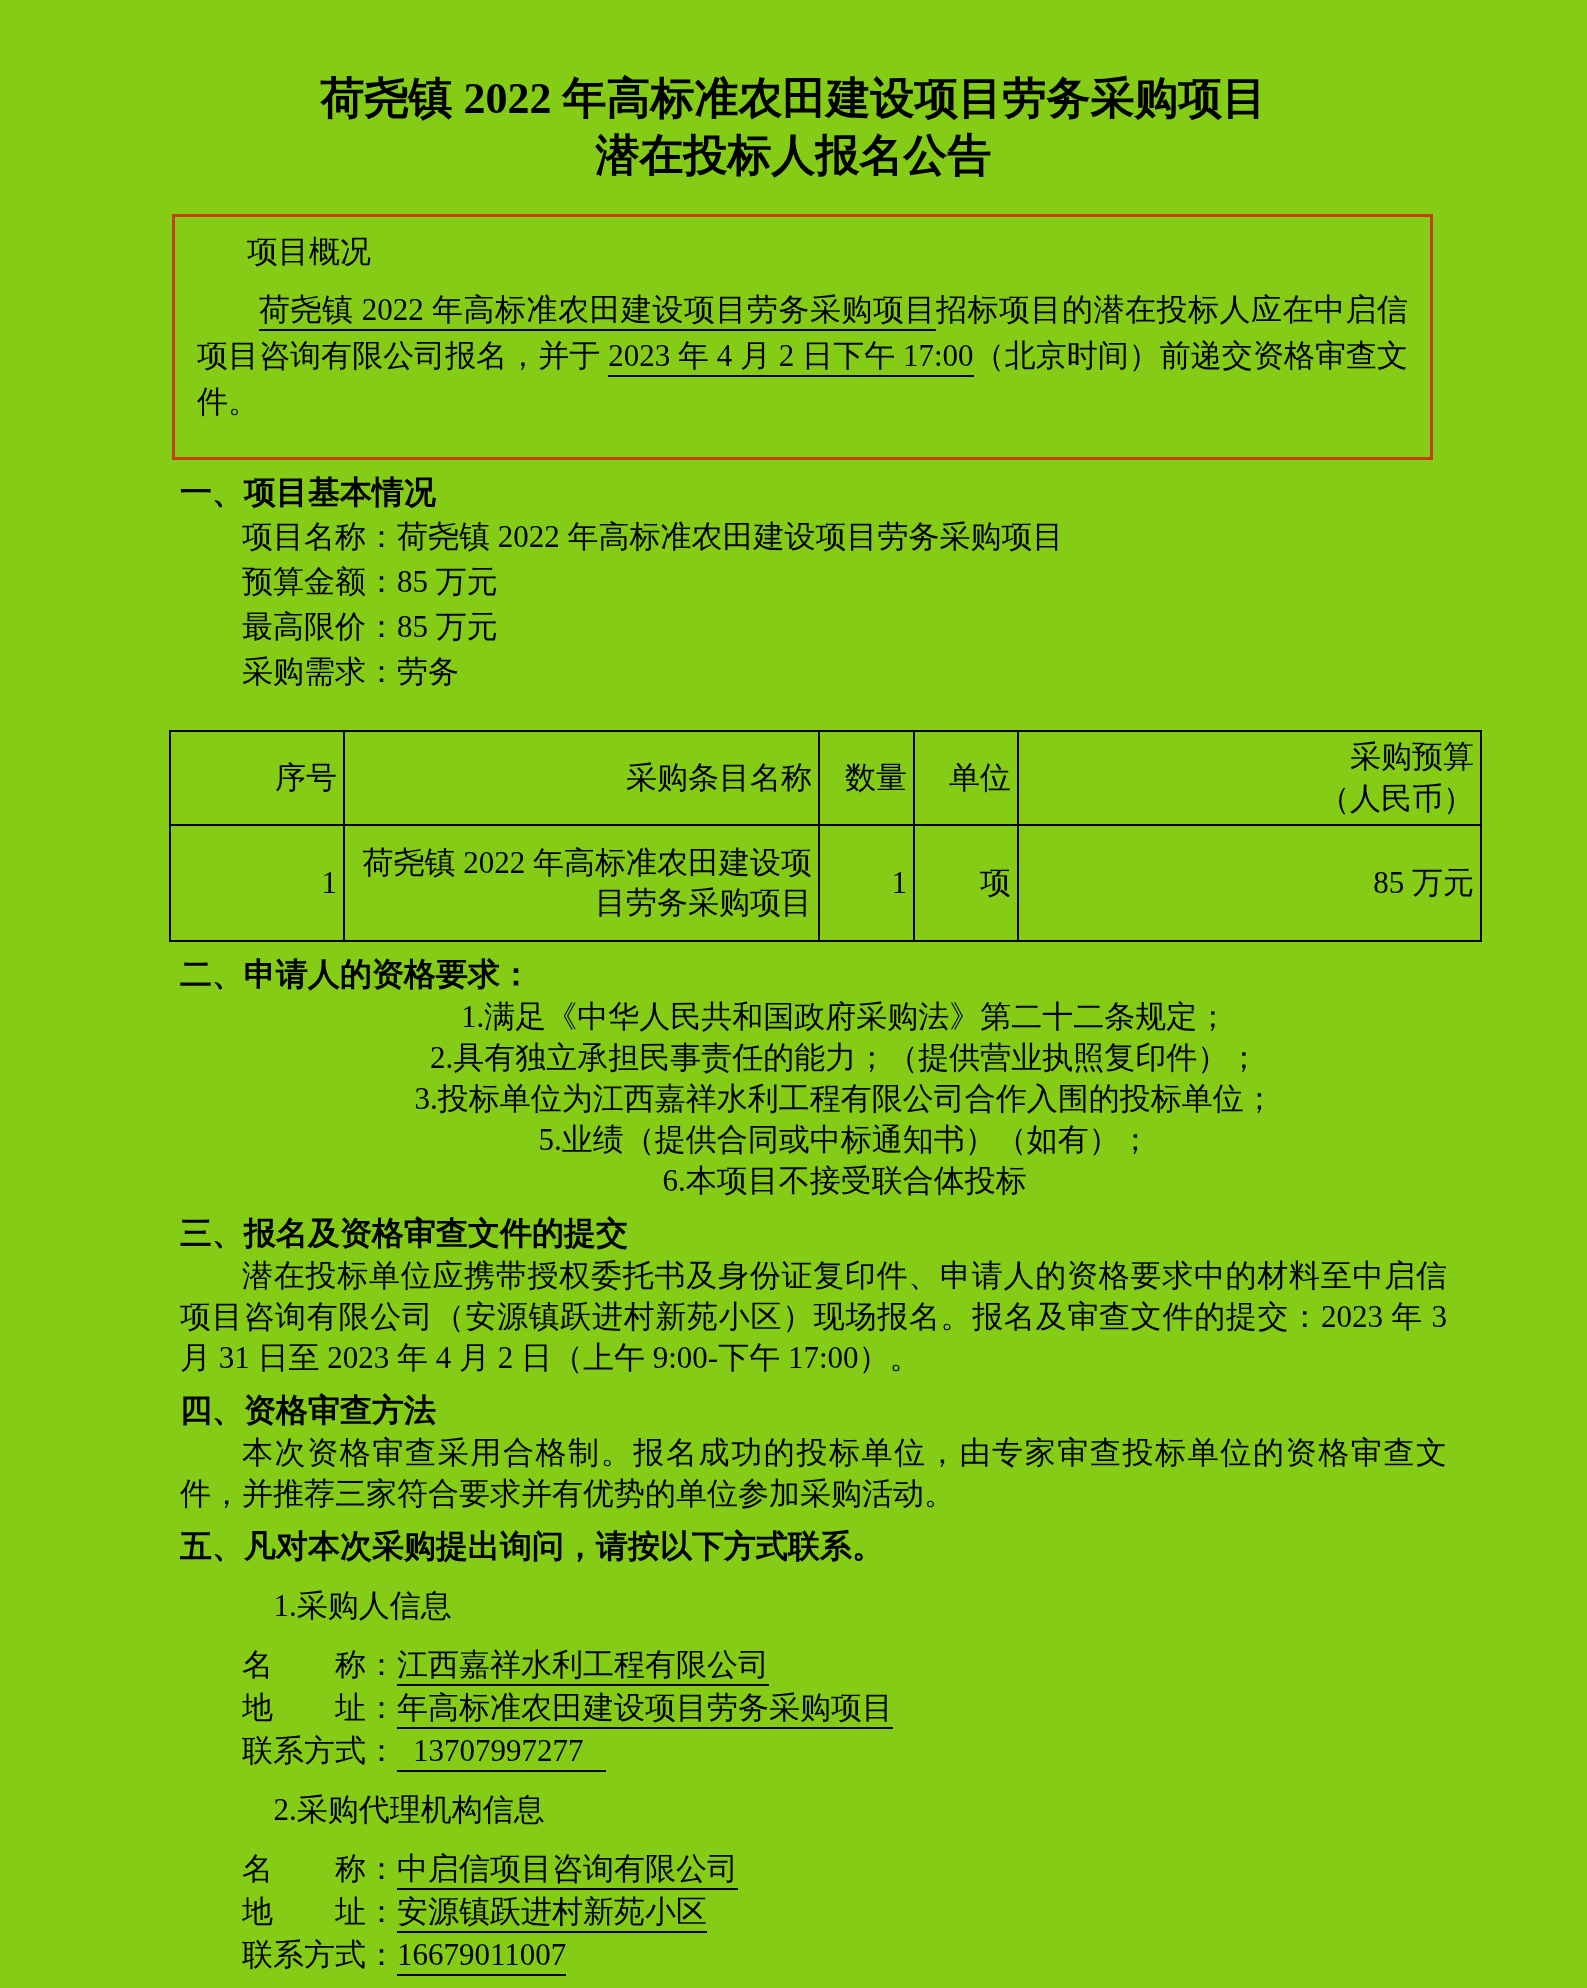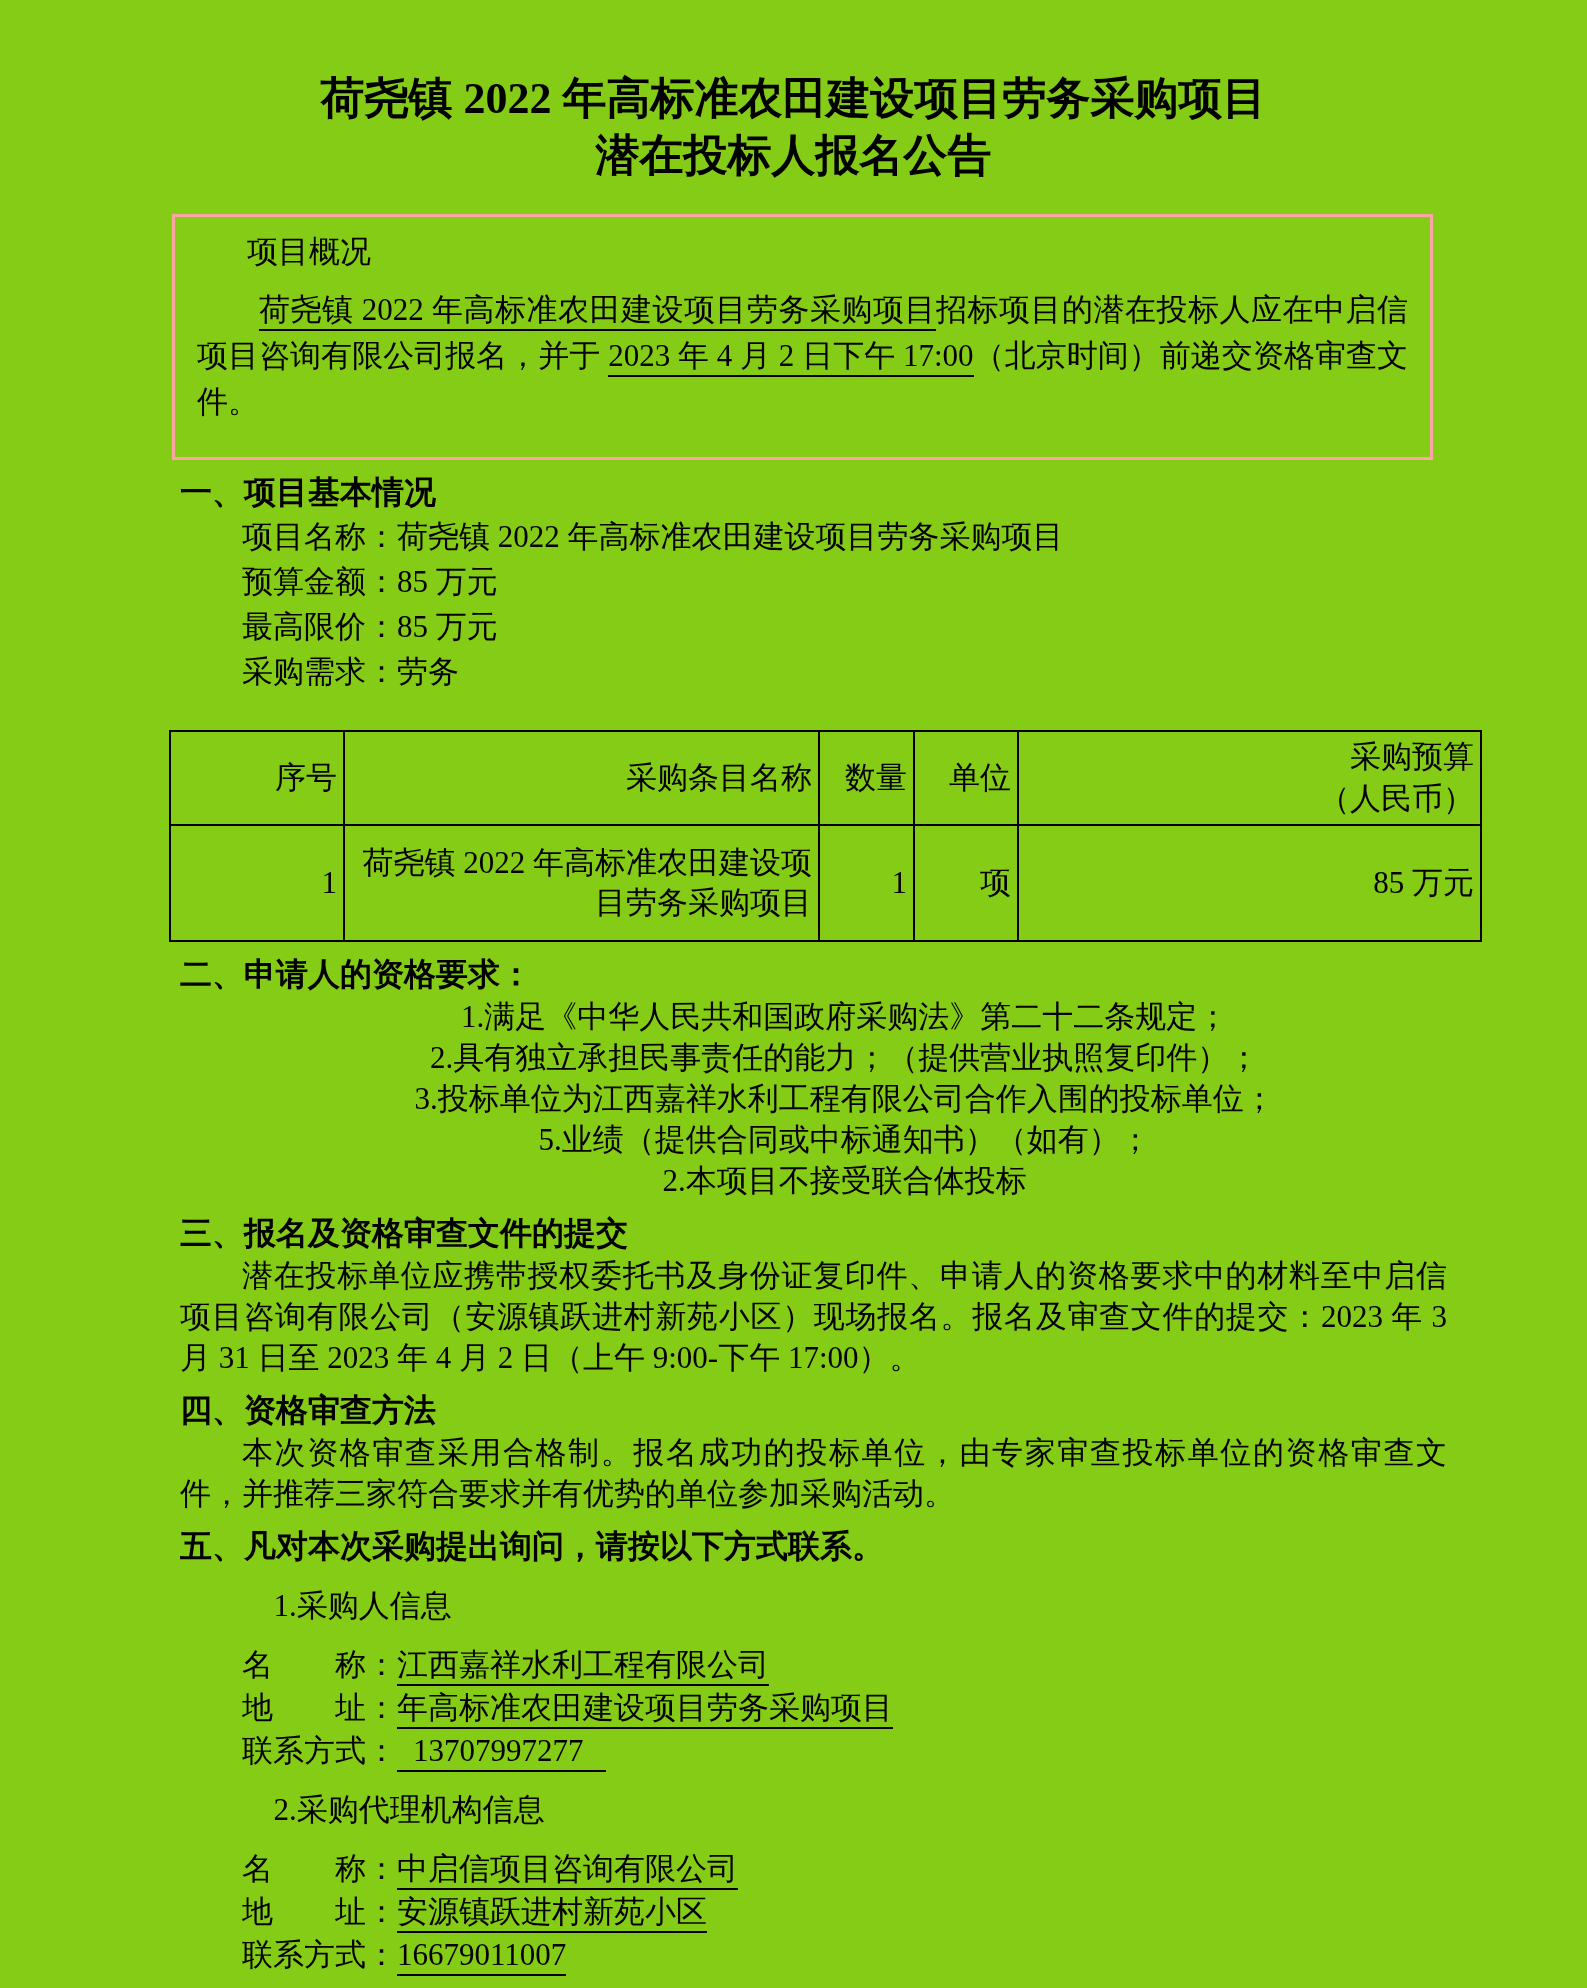--- a/index.html
+++ b/index.html
@@ -16,21 +16,21 @@
   .title{
     margin:70px 0 0 0;
     text-align:center;
     font-size:44px;
     line-height:57px;
     font-weight:bold;
   }
   .title .tl{display:block;}
   .content{padding:0 140px 0 180px;}
   .overview-box{
-    border:3px solid #fca5a5;
+    border:3px solid #c2410c;
     margin:30px 14px 0 -8px;
     padding:12px 10px 20px 10px;
     line-height:46px;
   }
   .ov-heading{margin:0;text-indent:2em;}
   .ov-para{margin:12px;text-indent:2em;text-align:justify;}
   .u{border-bottom:2px solid #000;padding-bottom:2px;}
   .u-pad{padding-left:16px;padding-right:22px;}
   .sec-heading{
     font-family:"Liberation Sans","DejaVu Sans",sans-serif;
@@ -112,21 +112,21 @@
         <td>85 万元</td>
       </tr>
     </tbody>
       </table>
 
     <h2 class="sec-heading">二、申请人的资格要求：</h2>
     <p class="req-item">1.满足《中华人民共和国政府采购法》第二十二条规定；</p>
     <p class="req-item">2.具有独立承担民事责任的能力；（提供营业执照复印件）；</p>
     <p class="req-item">3.投标单位为江西嘉祥水利工程有限公司合作入围的投标单位；</p>
     <p class="req-item">5.业绩（提供合同或中标通知书）（如有）；</p>
-    <p class="req-item">2.本项目不接受联合体投标</p>
+    <p class="req-item">6.本项目不接受联合体投标</p>
 
     <h2 class="sec-heading">三、报名及资格审查文件的提交</h2>
     <p class="para">潜在投标单位应携带授权委托书及身份证复印件、申请人的资格要求中的材料至中启信项目咨询有限公司（安源镇跃进村新苑小区）现场报名。报名及审查文件的提交：2023 年 3 月 31 日至 2023 年 4 月 2 日（上午 9:00-下午 17:00）。</p>
 
     <h2 class="sec-heading">四、资格审查方法</h2>
     <p class="para">本次资格审查采用合格制。报名成功的投标单位，由专家审查投标单位的资格审查文件，并推荐三家符合要求并有优势的单位参加采购活动。</p>
 
     <h2 class="sec-heading">五、凡对本次采购提出询问，请按以下方式联系。</h2>
 
     <p class="c-group">1.采购人信息</p>

